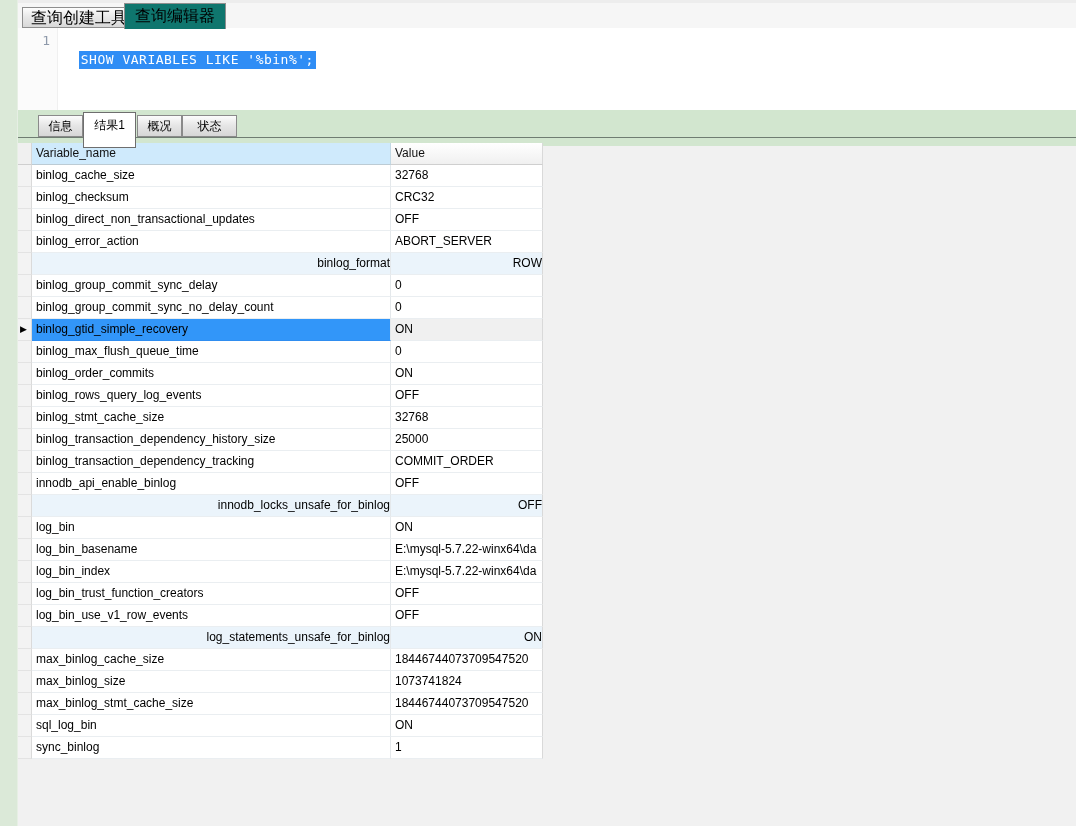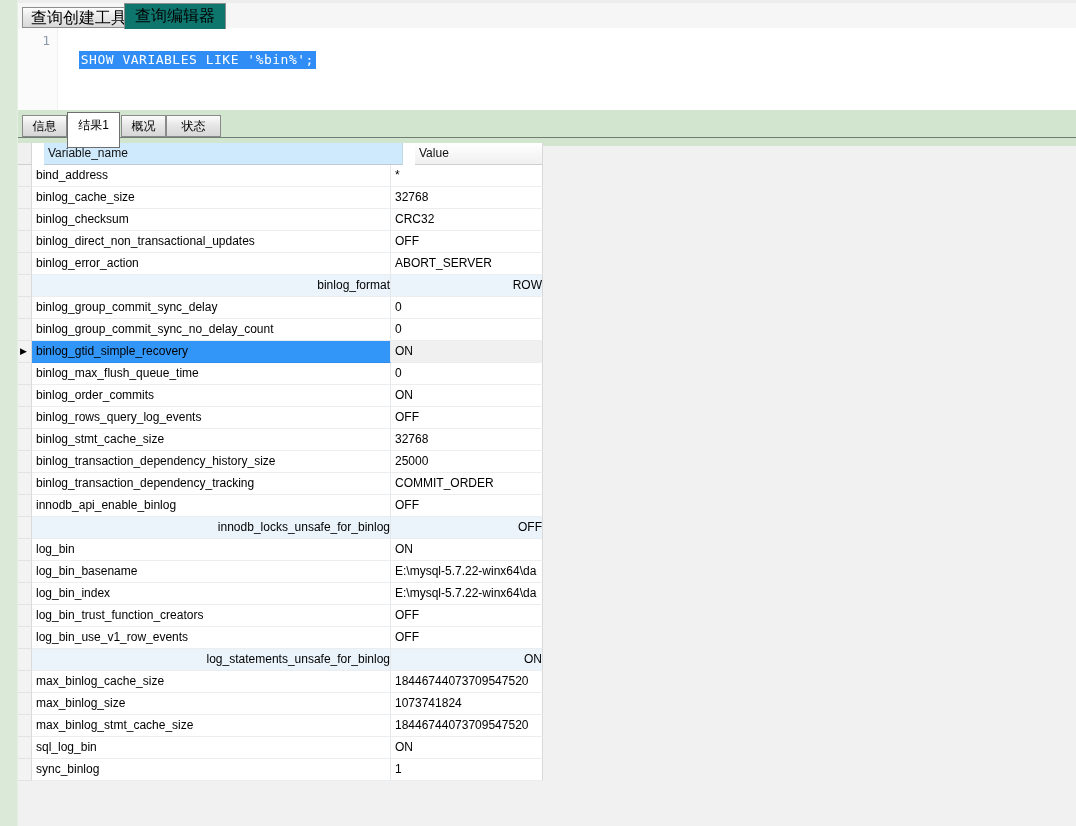--- a/index.html
+++ b/index.html
@@ -36,38 +36,38 @@
   .sql-line { position:absolute; left:43px; top:4px; white-space:pre; }
   .sql-selected {
     display:inline-block; background:#2f8df5; color:#ffffff;
     font:13px "DejaVu Sans Mono","Liberation Mono",monospace; letter-spacing:.5px;
     padding:1px 2px 2px 2px;
   }
 
   
   .result-band { position:absolute; left:18px; top:110px; right:0; height:36px; background:#d2e6cf; }
   .band-line { position:absolute; left:0; right:0; top:27px; height:1px; background:#6f7d72; }
-  .tab-res { position:absolute; font-size:12px; color:#000; text-align:center; cursor:default; white-space:nowrap; }
+  .tab-res { position:absolute; font-size:12px; color:#000; text-align:center; cursor:default; white-space:nowrap;margin-left:16px; }
   .tab-res.inactive {
     top:5px; height:22px; line-height:20px;
     background:linear-gradient(#fcfcfc,#e7e7e7 45%,#d6d6d6);
     border:1px solid #8a8a8a;
   }
   .tab-res.active {
     top:2px; height:36px; line-height:25px;
     background:#ffffff; border:1px solid #6e6e6e; z-index:3;
   }
   #tab-info   { left:4px;  width:45px; }
   #tab-result { left:49px; width:53px; }
   #tab-prof   { left:103px; width:45px; }
   #tab-state  { left:148px; width:55px; }
 
   
   .grid { position:absolute; left:18px; top:143px; width:525px; background:#ffffff; }
-  .ghead { display:flex; height:22px;gap:12px; }
+  .ghead { display:flex; height:22px; }
   .corner { width:14px; background:#f0f0f0; border-right:1px solid #d6d6d6; border-bottom:1px solid #cfcfcf; }
   .hname {
     width:359px; background:#cfeafc; border-right:1px solid #c2d8e4; border-bottom:1px solid #bccbd4;
     font-size:12px; line-height:21px; padding-left:4px; color:#111;
   }
   .hvalue {
     flex:1; background:linear-gradient(#ffffff,#f0f0f0); border-bottom:1px solid #cfcfcf; border-right:1px solid #d9d9d9;
     font-size:12px; line-height:21px; padding-left:4px; color:#111;
   }
   .trow { display:flex; height:22px; }
@@ -110,25 +110,20 @@
 
 <div class="grid">
   <div class="ghead">
     <div class="corner"></div>
     <div class="hname">Variable_name</div>
     <div class="hvalue">Value</div>
   </div>
   <div id="tbody">
       <div class="trow">
         <div class="rowhdr"></div>
-        <div class="cell name">bind_address</div>
-        <div class="cell value">*</div>
-      </div>
-      <div class="trow">
-        <div class="rowhdr"></div>
         <div class="cell name">binlog_cache_size</div>
         <div class="cell value">32768</div>
       </div>
       <div class="trow">
         <div class="rowhdr"></div>
         <div class="cell name">binlog_checksum</div>
         <div class="cell value">CRC32</div>
       </div>
       <div class="trow">
         <div class="rowhdr"></div>

